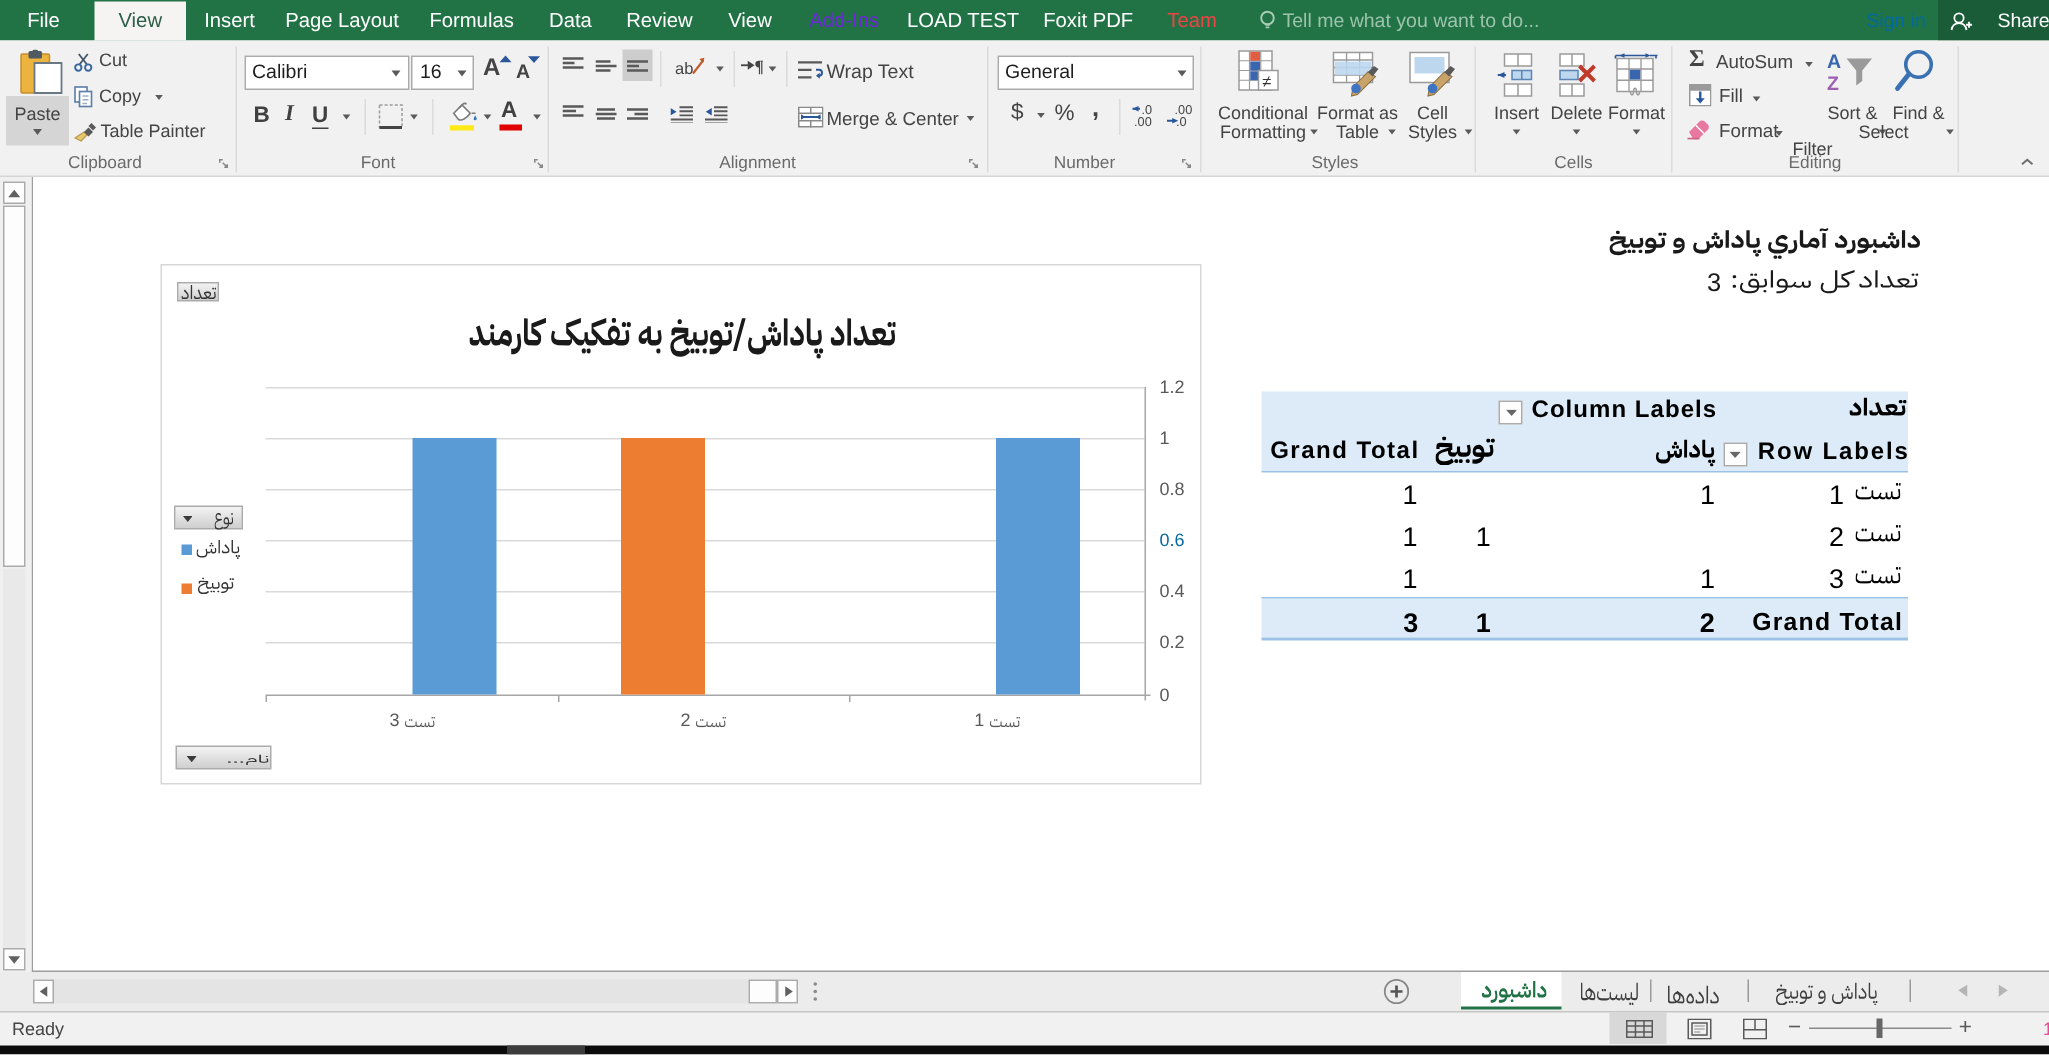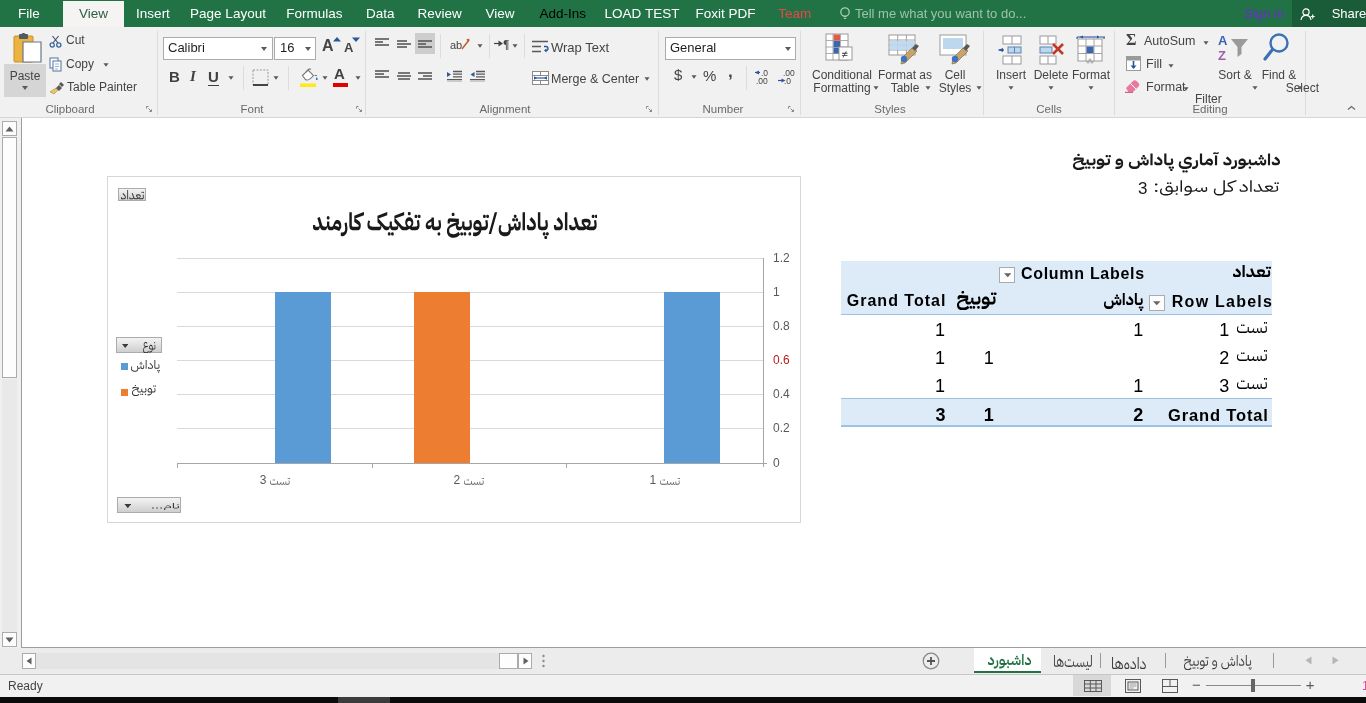--- a/index.html
+++ b/index.html
@@ -14,30 +14,30 @@
 <div class="abs" style="left:0;top:0;width:1366px;height:27px;background:#217346"></div>
 <div class="abs" style="left:63px;top:1px;width:61px;height:26px;background:#f5f4f2"></div>
 <div class="tabtxt" style="left:-31px;width:120px;color:#fff">File</div>
 <div class="tabtxt" style="left:33.5px;width:120px;color:#2c5e48">View</div>
 <div class="tabtxt" style="left:93px;width:120px;color:#fff">Insert</div>
 <div class="tabtxt" style="left:168px;width:120px;color:#fff">Page Layout</div>
 <div class="tabtxt" style="left:254.39999999999998px;width:120px;color:#fff">Formulas</div>
 <div class="tabtxt" style="left:320.3px;width:120px;color:#fff">Data</div>
 <div class="tabtxt" style="left:379.6px;width:120px;color:#fff">Review</div>
 <div class="tabtxt" style="left:440px;width:120px;color:#fff">View</div>
-<div class="tabtxt" style="left:502.79999999999995px;width:120px;color:#000000">Add-Ins</div>
+<div class="tabtxt" style="left:502.79999999999995px;width:120px;color:#6d28d9">Add-Ins</div>
 <div class="tabtxt" style="left:582px;width:120px;color:#fff">LOAD TEST</div>
 <div class="tabtxt" style="left:665.5px;width:120px;color:#fff">Foxit PDF</div>
 <div class="tabtxt" style="left:734.7px;width:120px;color:#ef4444">Team</div>
 <svg class="abs" style="left:839px;top:6px" width="12" height="16" viewBox="0 0 12 16">
     <circle cx="6" cy="6" r="4.2" fill="none" stroke="#a8cbb4" stroke-width="1.3"></circle>
     <path d="M4.5 10.5h3M4.8 12.3h2.4" stroke="#a8cbb4" stroke-width="1.2" fill="none"></path>
   </svg>
 <div class="tabtxt" style="left:855px;width:200px;text-align:left;color:#9dc3ab;font-size:13px">Tell me what you want to do...</div>
-<div class="tabtxt" style="left:1217px;width:94px;color:#6d28d9;font-size:13px">Sign in</div>
+<div class="tabtxt" style="left:1217px;width:94px;color:#0369a1;font-size:13px">Sign in</div>
 <div class="abs" style="left:1292px;top:0;width:74px;height:27px;background:#1a5c38"></div>
 <svg class="abs" style="left:1298px;top:5.5px" width="17" height="17" viewBox="0 0 17 17">
     <circle cx="8" cy="6" r="3.1" fill="none" stroke="#fff" stroke-width="1.2"></circle>
     <path d="M3 14c.5-3 2.5-4.6 5-4.6s4.5 1.6 5 4.6" fill="none" stroke="#fff" stroke-width="1.2"></path>
     <path d="M12.7 10.5h4M14.7 8.5v4" stroke="#fff" stroke-width="1.2"></path>
   </svg>
 <div class="tabtxt" style="left:1288px;width:94px;color:#fff;font-size:13px;text-indent:28px">Share</div>
 <div class="abs" style="left:0;top:27px;width:1366px;height:91px;background:#f1f1f1;border-bottom:1px solid #d5d5d5"></div>
 <div class="gsep" style="left:157px"></div>
 <div class="gsep" style="left:365px"></div>
@@ -310,21 +310,21 @@
 <path d="M13 6h17l-6.5 8v7l-4 3v-10z" fill="#9a9a9a"></path>
   </svg>
 <div class="abs rtext" style="left:1195px;top:68px;width:80px;text-align:center">Sort &amp;</div>
 <div class="abs rtext" style="left:1195px;top:92px;width:80px;text-align:left">Filter</div>
 <div class="dd" style="left:1252px;top:86px;transform:scale(.85)"></div>
 <svg class="abs" style="left:1262px;top:32px" width="30" height="31" viewBox="0 0 30 31">
 <circle cx="17" cy="11" r="8.5" fill="none" stroke="#3a71b2" stroke-width="2.4"></circle>
 <path d="M10.5 17.5L3 27" stroke="#3a71b2" stroke-width="3.2" stroke-linecap="round"></path>
   </svg>
 <div class="abs rtext" style="left:1239px;top:68px;width:80px;text-align:center">Find &amp;</div>
-<div class="abs rtext" style="left:1239px;top:81px;width:80px;text-align:right">Select</div>
+<div class="abs rtext" style="left:1239px;top:81px;width:80px;text-align:left">Select</div>
 <div class="dd" style="left:1297px;top:86px;transform:scale(.85)"></div>
 <div class="abs" style="left:21px;top:118px;width:1345px;height:530px;background:#fff;border-left:1px solid #9d9d9d;border-bottom:1px solid #9d9d9d"></div>
 <div class="abs" style="left:0;top:118px;width:21px;height:530px;background:#f0f0f0"></div>
 <div class="abs" style="left:2px;top:121px;width:15px;height:15px;background:#fdfdfd;border:1px solid #ababab"></div>
 <svg class="abs" style="left:5px;top:126px" width="9" height="6" viewBox="0 0 9 6">
     <path d="M0.5 5.5h8L4.5 0.5z" fill="#606060"></path>
   </svg>
 <div class="abs" style="left:2px;top:137px;width:15px;height:241px;background:#fdfdfd;border:1px solid #ababab"></div>
 <div class="abs" style="left:2px;top:379px;width:15px;height:253px;background:#e9e9e9"></div>
 <div class="abs" style="left:2px;top:632px;width:15px;height:15px;background:#fdfdfd;border:1px solid #ababab"></div>
@@ -349,21 +349,21 @@
 <div class="abs" style="left:762.5px;top:257.7px;width:1px;height:209px;background:#a6a6a6"></div>
 <div class="abs" style="left:177px;top:463.5px;width:1px;height:4px;background:#a6a6a6"></div>
 <div class="abs" style="left:371.5px;top:463.5px;width:1px;height:4px;background:#a6a6a6"></div>
 <div class="abs" style="left:566px;top:463.5px;width:1px;height:4px;background:#a6a6a6"></div>
 <div class="abs" style="left:274.8px;top:292px;width:56px;height:170.5px;background:#5b9bd5"></div>
 <div class="abs" style="left:414.4px;top:292px;width:56px;height:170.5px;background:#ed7d31"></div>
 <div class="abs" style="left:663.7px;top:292px;width:56px;height:170.5px;background:#5b9bd5"></div>
 <div class="abs" style="left:773px;top:250.7px;font-size:12px;color:#595959">1.2</div>
 <div class="abs" style="left:773px;top:284.9px;font-size:12px;color:#595959">1</div>
 <div class="abs" style="left:773px;top:319px;font-size:12px;color:#595959">0.8</div>
-<div class="abs" style="left:773px;top:353.1px;font-size:12px;color:#b91c1c">0.6</div>
+<div class="abs" style="left:773px;top:353.1px;font-size:12px;color:#0369a1">0.6</div>
 <div class="abs" style="left:773px;top:387.2px;font-size:12px;color:#595959">0.4</div>
 <div class="abs" style="left:773px;top:421.4px;font-size:12px;color:#595959">0.2</div>
 <div class="abs" style="left:773px;top:455.5px;font-size:12px;color:#595959">0</div>
 <svg style="position:absolute;left:312.5px;top:211.8px" width="284.8" height="27.2" viewBox="0 0 3571 284" preserveAspectRatio="none">
     <path d="M557.0 191.5L491.0 190.5L473.0 183.5L463.5 174.0L457.5 160.0L455.5 147.0L456.0 2.5L486.5 3.0L486.5 141.0L488.5 147.0L494.0 151.5L502.0 153.5L562.0 153.5L572.5 150.0L573.5 141.0L571.5 137.0L562.0 129.5L517.5 105.0L517.5 38.0L637.0 -0.5L639.5 0.0L639.0 33.5L529.5 68.0L567.0 89.5L582.0 100.5L593.5 114.0L598.5 127.0L598.5 155.0L591.5 174.0L581.0 184.5L569.0 189.5L557.0 191.5ZM1287.0 191.5L1250.0 191.5L1237.0 189.5L1227.0 186.5L1208.0 175.5L1190.0 185.5L1173.0 190.5L1125.0 190.5L1115.0 187.5L1101.0 178.5L1071.0 144.5L1069.5 145.0L1069.5 163.0L1065.5 175.0L1055.0 186.5L1040.0 191.5L1002.0 191.5L986.0 187.5L973.5 178.0L964.0 156.5L956.5 177.0L947.0 186.5L933.0 191.5L908.0 189.5L890.0 179.5L858.0 144.5L856.5 145.0L857.5 162.0L854.5 172.0L850.5 179.0L837.0 189.5L828.0 191.5L739.0 190.5L712.0 183.5L700.0 176.5L692.5 169.0L686.5 159.0L683.5 149.0L682.5 128.0L687.5 102.0L692.5 89.0L695.0 88.5L717.5 96.0L711.5 108.0L708.5 119.0L708.5 134.0L712.0 140.5L723.0 148.5L734.0 151.5L759.0 153.5L834.0 153.5L844.0 150.5L845.5 141.0L842.5 136.0L808.5 106.0L808.5 38.0L931.0 -0.5L931.5 32.0L930.0 33.5L820.5 68.0L896.0 137.5L907.0 145.5L920.0 151.5L945.0 153.5L956.0 149.5L961.5 140.0L961.5 99.0L989.0 98.5L989.5 138.0L992.5 147.0L996.0 150.5L1004.0 153.5L1052.0 152.5L1055.0 151.5L1058.5 146.0L1056.5 138.0L1020.5 105.0L1020.5 38.0L1143.0 -0.5L1143.5 32.0L1142.0 33.5L1047.0 62.5L1035.0 66.5L1033.5 69.0L1115.0 142.5L1130.0 150.5L1147.0 153.5L1173.5 153.0L1162.5 137.0L1158.5 126.0L1156.5 115.0L1157.5 98.0L1160.5 87.0L1167.5 74.0L1177.0 64.5L1189.0 57.5L1201.0 54.5L1214.0 54.5L1225.0 57.5L1241.0 67.5L1249.5 78.0L1256.5 96.0L1257.5 117.0L1253.5 133.0L1247.5 144.0L1240.5 152.0L1242.0 153.5L1294.0 152.5L1304.0 148.5L1308.5 141.0L1308.5 131.0L1301.5 88.0L1328.0 83.5L1329.5 85.0L1335.5 126.0L1335.5 147.0L1331.5 164.0L1324.5 176.0L1314.0 184.5L1304.0 188.5L1287.0 191.5ZM1215.0 33.5L1199.0 33.5L1192.5 29.0L1189.5 22.0L1189.5 12.0L1191.5 6.0L1195.0 2.5L1202.0 -0.5L1212.0 -0.5L1218.0 1.5L1222.5 6.0L1224.5 10.0L1224.5 23.0L1222.5 28.0L1215.0 33.5ZM2233.0 230.5L2203.0 230.5L2202.5 229.0L2277.5 4.0L2279.0 2.5L2309.0 2.5L2233.0 230.5ZM2658.0 191.5L2627.5 191.0L2628.0 2.5L2658.5 3.0L2658.0 191.5ZM2896.0 191.5L2862.0 191.5L2847.0 188.5L2832.0 179.5L2823.5 166.0L2819.5 147.0L2820.0 2.5L2850.5 3.0L2850.5 141.0L2852.5 147.0L2856.0 150.5L2866.0 153.5L2886.0 153.5L2903.0 152.5L2913.0 148.5L2917.5 141.0L2917.5 131.0L2910.5 88.0L2935.0 83.5L2938.5 85.0L2944.5 126.0L2944.5 147.0L2940.5 164.0L2933.5 176.0L2923.0 184.5L2913.0 188.5L2896.0 191.5ZM3189.0 191.5L3158.5 191.0L3159.0 2.5L3189.5 3.0L3189.0 191.5ZM1765.0 42.5L1749.0 42.5L1742.5 38.0L1739.5 31.0L1739.5 21.0L1741.5 15.0L1745.0 11.5L1752.0 8.5L1762.0 8.5L1768.0 10.5L1772.5 15.0L1774.5 19.0L1774.5 32.0L1772.5 37.0L1765.0 42.5ZM2538.0 61.5L2531.0 61.5L2523.0 58.5L2517.5 50.0L2518.5 35.0L2527.0 27.5L2543.0 27.5L2549.5 32.0L2552.5 39.0L2552.5 49.0L2550.5 54.0L2545.0 59.5L2538.0 61.5ZM1299.0 62.5L1283.0 62.5L1275.5 57.0L1273.5 52.0L1273.5 39.0L1280.0 30.5L1286.0 28.5L1296.0 28.5L1305.5 34.0L1308.5 41.0L1308.5 50.0L1304.5 59.0L1299.0 62.5ZM1339.0 62.5L1323.0 62.5L1315.5 56.0L1313.5 41.0L1315.5 35.0L1319.0 31.5L1326.0 28.5L1336.0 28.5L1342.0 30.5L1346.5 35.0L1348.5 39.0L1348.5 52.0L1346.5 57.0L1339.0 62.5ZM2157.0 62.5L2141.0 62.5L2134.5 58.0L2131.5 51.0L2131.5 40.0L2138.0 30.5L2144.0 28.5L2154.0 28.5L2160.0 30.5L2164.5 35.0L2166.5 40.0L2166.5 51.0L2163.5 58.0L2157.0 62.5ZM2197.0 62.5L2181.0 62.5L2173.5 56.0L2171.5 43.0L2172.5 38.0L2177.0 31.5L2184.0 28.5L2194.0 28.5L2200.0 30.5L2205.5 36.0L2207.5 45.0L2206.5 53.0L2204.5 57.0L2197.0 62.5ZM3520.0 62.5L3504.0 62.5L3497.5 58.0L3494.5 51.0L3494.5 40.0L3501.0 30.5L3507.0 28.5L3517.0 28.5L3523.0 30.5L3527.5 35.0L3529.5 40.0L3529.5 51.0L3526.5 58.0L3520.0 62.5ZM3560.0 62.5L3544.0 62.5L3536.5 56.0L3534.5 43.0L3535.5 38.0L3540.0 31.5L3547.0 28.5L3557.0 28.5L3563.0 30.5L3568.5 36.0L3570.5 45.0L3569.5 53.0L3567.5 57.0L3560.0 62.5ZM198.0 77.5L182.0 77.5L173.5 70.0L172.5 55.0L179.0 45.5L185.0 43.5L195.0 43.5L201.0 45.5L206.5 52.0L207.5 66.0L204.5 73.0L198.0 77.5ZM330.0 198.5L264.0 177.5L262.0 177.5L254.0 185.5L241.0 190.5L216.0 191.5L206.0 189.5L195.0 184.5L186.5 176.0L179.0 157.5L176.5 160.0L173.5 172.0L168.5 180.0L163.0 185.5L152.0 190.5L129.0 191.5L115.0 188.5L107.0 184.5L93.5 171.0L86.0 156.5L78.5 178.0L69.0 187.5L57.0 191.5L28.0 191.5L14.0 186.5L4.5 178.0L-0.5 164.0L-0.5 137.0L28.0 136.5L28.5 152.0L30.0 153.5L67.0 153.5L75.0 151.5L79.5 147.0L79.5 136.0L54.5 63.0L86.0 51.5L114.5 132.0L121.5 145.0L132.0 152.5L160.0 153.5L167.0 151.5L173.5 146.0L175.5 141.0L176.0 98.5L204.5 99.0L204.5 142.0L209.0 149.5L218.0 153.5L236.0 153.5L244.0 151.5L250.5 146.0L266.5 109.0L280.0 92.5L294.0 84.5L314.0 83.5L329.0 88.5L341.5 100.0L348.5 113.0L353.5 131.0L354.5 163.0L330.0 198.5ZM2755.0 191.5L2710.0 191.5L2702.0 189.5L2693.0 184.5L2686.5 178.0L2681.5 164.0L2682.0 136.5L2710.0 136.5L2710.5 152.0L2712.0 153.5L2750.0 153.5L2758.0 152.5L2765.5 147.0L2766.5 135.0L2760.5 125.0L2714.5 80.0L2740.0 51.5L2777.5 90.0L2790.5 112.0L2794.5 127.0L2794.5 152.0L2788.5 170.0L2784.5 176.0L2772.0 186.5L2755.0 191.5ZM3094.0 191.5L3049.0 191.5L3041.0 189.5L3032.0 184.5L3025.5 178.0L3020.5 164.0L3021.0 136.5L3049.0 136.5L3049.5 152.0L3051.0 153.5L3089.0 153.5L3097.0 152.5L3104.5 147.0L3105.5 135.0L3099.5 125.0L3053.5 80.0L3079.0 51.5L3116.5 90.0L3129.5 112.0L3133.5 127.0L3133.5 152.0L3127.5 170.0L3123.5 176.0L3111.0 186.5L3094.0 191.5ZM3509.0 191.5L3463.0 190.5L3438.0 184.5L3427.0 178.5L3405.0 187.5L3390.0 190.5L3335.0 190.5L3328.0 188.5L3315.0 180.5L3306.5 171.0L3299.0 156.5L3291.5 178.0L3282.0 187.5L3270.0 191.5L3241.0 191.5L3227.0 186.5L3217.5 178.0L3212.5 164.0L3212.5 137.0L3241.0 136.5L3241.5 152.0L3243.0 153.5L3280.0 153.5L3288.0 151.5L3292.5 147.0L3292.5 136.0L3267.5 63.0L3299.0 51.5L3327.5 132.0L3334.5 145.0L3345.0 152.5L3393.0 153.5L3394.5 152.0L3369.5 121.0L3369.5 82.0L3379.0 77.5L3400.0 71.5L3434.0 69.5L3453.0 72.5L3469.0 80.5L3476.5 89.0L3480.5 99.0L3481.5 122.0L3474.5 138.0L3459.5 152.0L3460.0 153.5L3515.0 152.5L3524.0 149.5L3529.5 142.0L3529.5 128.0L3522.5 88.0L3550.0 83.5L3556.5 123.0L3556.5 149.0L3552.5 165.0L3546.5 175.0L3537.0 183.5L3522.0 189.5L3509.0 191.5ZM1557.0 191.5L1525.0 191.5L1514.0 189.5L1501.0 183.5L1489.5 168.0L1486.0 148.5L1477.5 169.0L1471.0 175.5L1465.0 178.5L1447.0 180.5L1429.0 175.5L1419.5 166.0L1415.5 158.0L1413.5 146.0L1414.5 131.0L1420.5 115.0L1438.0 96.5L1456.0 85.5L1485.0 71.5L1486.0 57.5L1516.0 57.5L1517.5 148.0L1524.0 152.5L1532.0 153.5L1563.0 152.5L1574.0 148.5L1577.5 144.0L1578.5 139.0L1577.5 124.0L1570.5 89.0L1598.0 83.5L1605.5 130.0L1605.5 144.0L1602.5 161.0L1596.5 173.0L1587.0 182.5L1574.0 188.5L1557.0 191.5ZM1765.0 269.5L1741.0 268.5L1725.0 264.5L1704.0 253.5L1693.5 243.0L1684.5 228.0L1679.5 208.0L1679.5 190.0L1682.5 176.0L1693.5 157.0L1716.0 138.5L1744.0 125.5L1807.5 105.0L1717.0 102.5L1716.0 120.5L1688.0 120.5L1688.5 88.0L1692.5 78.0L1698.0 71.5L1716.0 64.5L1829.0 70.5L1829.5 129.0L1816.5 133.0L1816.5 143.0L1821.0 150.5L1835.0 153.5L1854.0 153.5L1863.0 150.5L1867.5 146.0L1870.5 137.0L1871.0 98.5L1898.5 99.0L1898.5 141.0L1900.5 146.0L1906.0 151.5L1913.0 153.5L1934.0 153.5L1958.0 150.5L1963.5 146.0L1965.5 141.0L1964.5 122.0L1958.5 88.0L1983.0 83.5L1986.5 85.0L1992.5 126.0L1991.5 154.0L1988.5 164.0L1981.5 176.0L1971.0 184.5L1961.0 188.5L1944.0 191.5L1910.0 191.5L1897.0 188.5L1889.0 184.5L1881.5 177.0L1875.5 166.0L1873.0 156.5L1865.5 176.0L1854.0 187.5L1841.0 191.5L1818.0 189.5L1807.0 184.5L1796.5 173.0L1791.5 157.0L1791.5 141.0L1790.0 139.5L1742.0 153.5L1719.0 165.5L1710.5 176.0L1707.5 188.0L1707.5 199.0L1711.5 213.0L1722.0 223.5L1731.0 227.5L1746.0 230.5L1762.0 231.5L1781.0 229.5L1807.0 219.5L1825.0 206.5L1843.5 235.0L1832.0 246.5L1807.0 260.5L1784.0 267.5L1765.0 269.5ZM2521.0 98.5L2505.0 97.5L2497.5 89.0L2497.5 74.0L2500.0 69.5L2507.0 64.5L2522.0 64.5L2530.5 71.0L2532.5 78.0L2531.5 89.0L2526.0 96.5L2521.0 98.5ZM2561.0 98.5L2546.0 97.5L2538.5 90.0L2537.5 76.0L2541.5 68.0L2545.0 65.5L2562.0 64.5L2568.0 67.5L2571.5 73.0L2571.5 90.0L2566.0 96.5L2561.0 98.5ZM2043.0 252.5L2007.5 252.0L2007.5 215.0L2038.0 214.5L2055.0 211.5L2076.0 201.5L2083.5 192.0L2042.0 190.5L2028.0 184.5L2017.5 174.0L2011.5 159.0L2010.5 137.0L2015.5 117.0L2023.5 103.0L2037.0 90.5L2051.0 84.5L2071.0 83.5L2079.0 85.5L2089.0 90.5L2103.5 107.0L2110.5 123.0L2114.5 152.0L2116.0 153.5L2152.0 152.5L2161.0 149.5L2166.5 142.0L2166.5 128.0L2159.5 88.0L2187.0 83.5L2193.5 123.0L2193.5 149.0L2189.5 165.0L2183.5 175.0L2174.0 183.5L2159.0 189.5L2146.0 191.5L2112.0 191.5L2101.5 217.0L2083.0 237.5L2067.0 246.5L2043.0 252.5ZM1208.5 149.0L1221.0 140.5L1229.5 131.0L1233.5 121.0L1233.5 111.0L1231.5 105.0L1226.0 98.5L1216.0 93.5L1206.0 92.5L1191.0 96.5L1182.5 106.0L1180.5 118.0L1182.5 126.0L1190.5 138.0L1206.0 149.5L1208.5 149.0ZM1471.5 141.0L1481.0 138.5L1485.5 132.0L1485.0 98.5L1451.0 114.5L1440.5 124.0L1439.5 127.0L1439.5 134.0L1446.0 140.5L1471.5 141.0ZM2415.0 253.5L2390.0 252.5L2367.0 246.5L2350.0 236.5L2337.5 222.0L2329.5 201.0L2328.5 173.0L2331.5 158.0L2340.0 134.5L2364.5 142.0L2355.5 164.0L2353.5 180.0L2357.5 194.0L2366.0 203.5L2378.0 209.5L2387.0 211.5L2428.0 211.5L2444.0 205.5L2450.5 199.0L2454.5 189.0L2454.5 165.0L2446.0 124.5L2473.0 119.5L2479.5 152.0L2481.0 153.5L2505.0 153.5L2515.0 150.5L2519.5 144.0L2521.0 119.5L2548.0 119.5L2550.5 148.0L2559.0 155.5L2569.0 155.5L2575.5 150.0L2577.5 143.0L2572.5 104.0L2599.0 98.5L2600.5 100.0L2604.5 128.0L2603.5 158.0L2599.5 173.0L2589.0 187.5L2572.0 194.5L2555.0 194.5L2547.0 192.5L2538.0 187.5L2531.5 180.0L2523.0 158.5L2516.5 179.0L2508.0 187.5L2496.0 191.5L2481.5 192.0L2476.5 217.0L2470.5 228.0L2461.0 238.5L2450.0 245.5L2436.0 250.5L2415.0 253.5ZM3428.5 151.0L3454.5 129.0L3456.5 123.0L3454.5 115.0L3449.0 110.5L3432.0 107.5L3417.0 107.5L3395.0 110.5L3394.5 113.0L3397.5 117.0L3426.5 151.0L3428.5 151.0ZM371.0 252.5L348.5 252.0L348.5 215.0L369.0 214.5L382.0 211.5L390.0 207.5L397.5 200.0L402.5 188.0L403.5 165.0L395.5 114.0L422.0 108.5L424.5 115.0L431.5 165.0L430.5 190.0L425.5 210.0L418.5 224.0L403.0 240.5L385.0 249.5L371.0 252.5ZM2088.5 153.0L2088.5 144.0L2085.5 136.0L2072.0 123.5L2065.0 121.5L2050.0 122.5L2043.0 126.5L2036.5 135.0L2036.5 144.0L2039.5 149.0L2044.0 151.5L2053.0 153.5L2088.5 153.0ZM327.5 157.0L326.5 142.0L322.5 133.0L316.0 126.5L310.0 123.5L293.0 122.5L284.0 127.5L277.5 137.0L276.5 141.0L278.0 142.5L327.5 157.0ZM962.0 246.5L946.0 245.5L938.5 237.0L938.5 222.0L941.0 217.5L948.0 212.5L963.0 212.5L969.0 216.5L972.5 222.0L972.5 237.0L968.0 243.5L962.0 246.5ZM1002.0 246.5L987.0 245.5L979.5 238.0L978.5 224.0L981.5 217.0L986.0 213.5L1003.0 212.5L1009.0 215.5L1012.5 221.0L1012.5 238.0L1007.0 244.5L1002.0 246.5ZM1585.0 246.5L1570.0 245.5L1562.5 238.0L1561.5 224.0L1564.5 217.0L1569.0 213.5L1586.0 212.5L1592.0 215.5L1595.5 221.0L1595.5 238.0L1590.0 244.5L1585.0 246.5ZM1870.0 246.5L1855.0 245.5L1847.5 238.0L1846.5 224.0L1849.5 217.0L1854.0 213.5L1871.0 212.5L1877.0 215.5L1880.5 221.0L1880.5 238.0L1875.0 244.5L1870.0 246.5ZM1911.0 246.5L1895.0 245.5L1887.5 237.0L1887.5 222.0L1889.5 218.0L1897.0 212.5L1912.0 212.5L1916.0 214.5L1921.5 222.0L1921.5 237.0L1917.0 243.5L1911.0 246.5ZM1972.0 246.5L1957.0 245.5L1949.5 238.0L1949.5 221.0L1959.0 212.5L1973.0 212.5L1979.0 215.5L1982.5 220.0L1982.5 239.0L1980.0 242.5L1972.0 246.5ZM2904.0 246.5L2889.0 245.5L2881.5 238.0L2881.5 221.0L2891.0 212.5L2905.0 212.5L2910.0 214.5L2914.5 220.0L2914.5 239.0L2912.0 242.5L2904.0 246.5ZM2945.0 246.5L2932.0 246.5L2923.5 241.0L2921.5 236.0L2921.5 222.0L2927.0 214.5L2932.0 212.5L2946.0 212.5L2954.5 219.0L2956.5 225.0L2954.5 240.0L2945.0 246.5ZM2926.0 283.5L2911.0 283.5L2902.5 277.0L2900.5 264.0L2902.5 257.0L2907.0 251.5L2912.0 249.5L2925.0 249.5L2934.5 257.0L2936.5 266.0L2935.5 274.0L2933.5 278.0L2926.0 283.5Z" fill="#1a1a1a"></path>
   </svg>
 <div class="abs" style="left:646.2px;top:474.3px;width:10px;font-size:12px;color:#595959;text-align:right;line-height:1">1</div>
 <svg style="position:absolute;left:660.0px;top:477.9px" width="20.0" height="6.9" viewBox="0 0 499 156" preserveAspectRatio="none">
     <path d="M458.0 24.5L446.0 23.5L441.5 19.0L440.5 9.0L446.0 0.5L458.0 -0.5L464.5 4.0L465.5 18.0L458.0 24.5ZM491.0 24.5L482.0 24.5L474.5 19.0L473.5 9.0L479.0 0.5L491.0 -0.5L497.5 4.0L498.5 18.0L491.0 24.5ZM84.0 57.5L72.0 57.5L67.5 54.0L65.5 42.0L70.0 34.5L84.0 33.5L89.5 38.0L90.5 51.0L84.0 57.5ZM117.0 57.5L105.0 57.5L100.5 54.0L98.5 42.0L103.0 34.5L117.0 33.5L122.5 38.0L123.5 51.0L117.0 57.5ZM369.0 155.5L356.0 155.5L345.0 151.5L335.5 141.0L332.0 130.5L322.5 148.0L308.0 155.5L298.0 155.5L285.0 152.5L260.0 138.5L251.0 146.5L241.0 150.5L210.0 152.5L197.0 149.5L188.0 144.5L179.5 134.0L177.0 126.5L171.5 139.0L165.0 145.5L148.0 152.5L120.0 155.5L75.0 155.5L47.0 152.5L26.0 146.5L18.0 142.5L7.5 133.0L3.5 126.0L-0.5 110.0L1.5 83.0L11.0 58.5L25.0 62.5L25.5 66.0L21.5 73.0L16.5 90.0L15.5 102.0L17.5 111.0L28.0 123.5L39.0 128.5L53.0 131.5L137.0 132.5L162.0 128.5L168.0 125.5L174.5 116.0L175.5 69.0L193.0 68.5L193.5 116.0L196.5 123.0L205.0 129.5L238.0 130.5L247.0 127.5L257.5 115.0L271.0 88.5L284.5 96.0L272.5 120.0L274.0 123.5L294.0 132.5L317.0 132.5L324.5 128.0L329.5 118.0L329.5 90.0L331.0 88.5L347.0 88.5L348.5 121.0L351.5 128.0L360.0 133.5L375.0 133.5L383.5 128.0L386.5 119.0L386.5 79.0L404.0 78.5L404.5 113.0L407.5 122.0L413.0 127.5L421.0 130.5L449.0 130.5L464.0 126.5L468.5 122.0L471.5 114.0L470.5 93.0L464.5 58.0L482.5 56.0L488.5 98.0L488.5 119.0L484.5 132.0L476.0 142.5L468.0 147.5L455.0 151.5L421.0 152.5L411.0 150.5L401.0 145.5L389.0 130.5L386.5 142.0L381.5 150.0L369.0 155.5Z" fill="#595959"></path>
   </svg>

